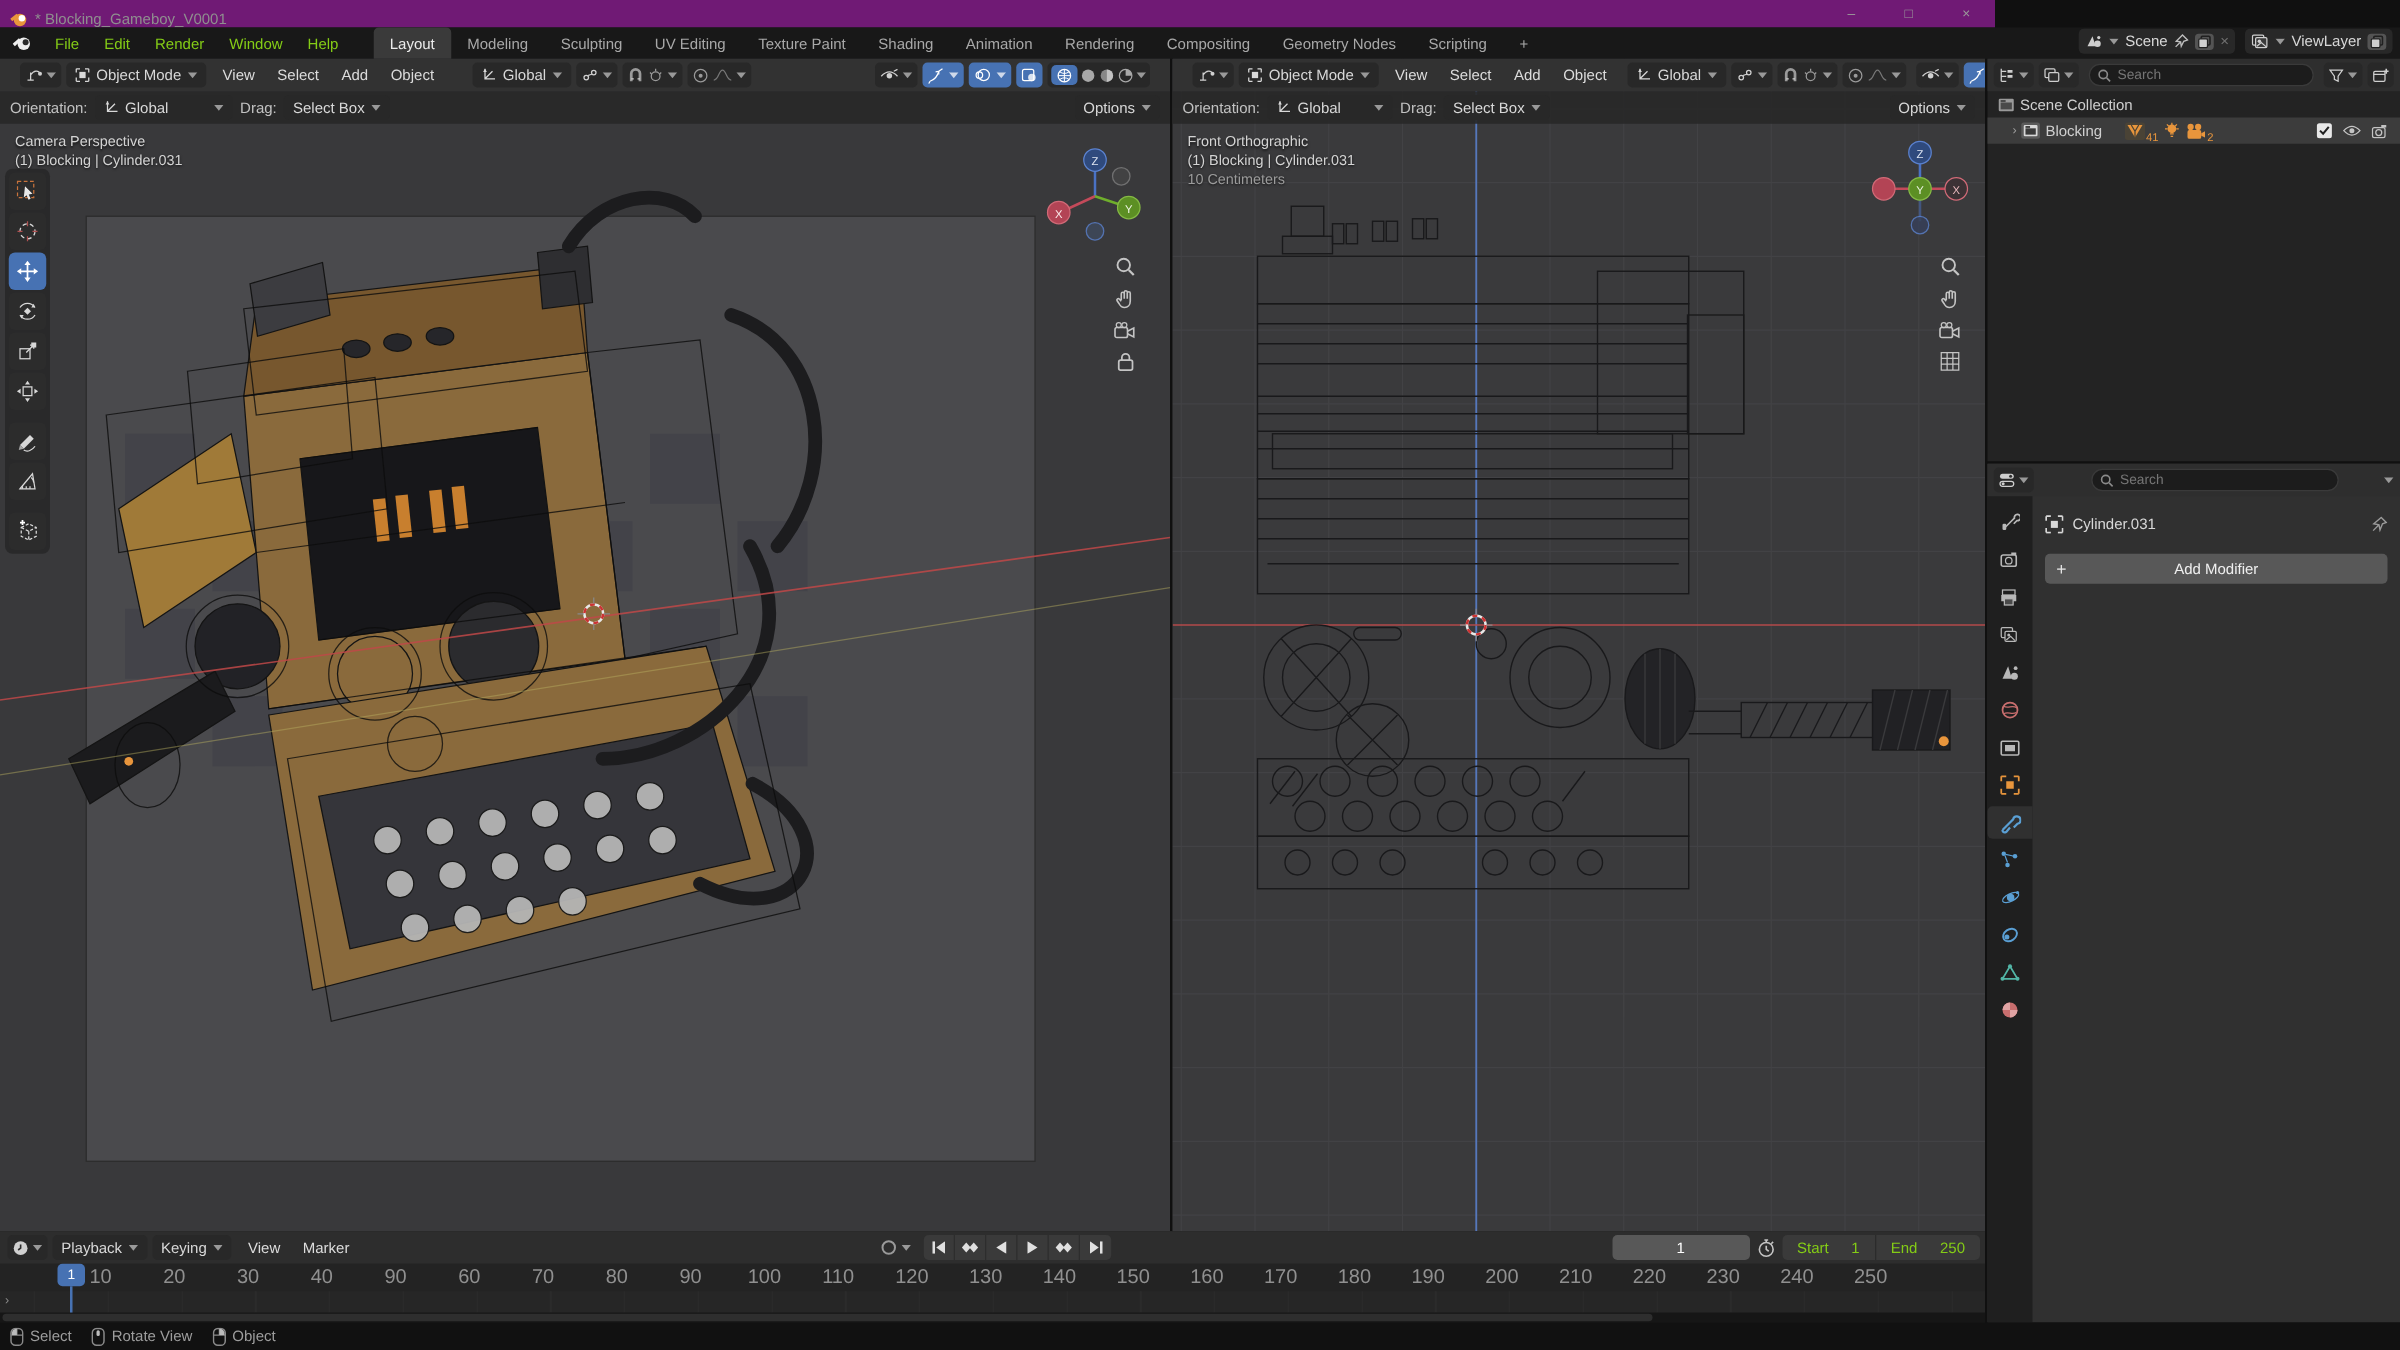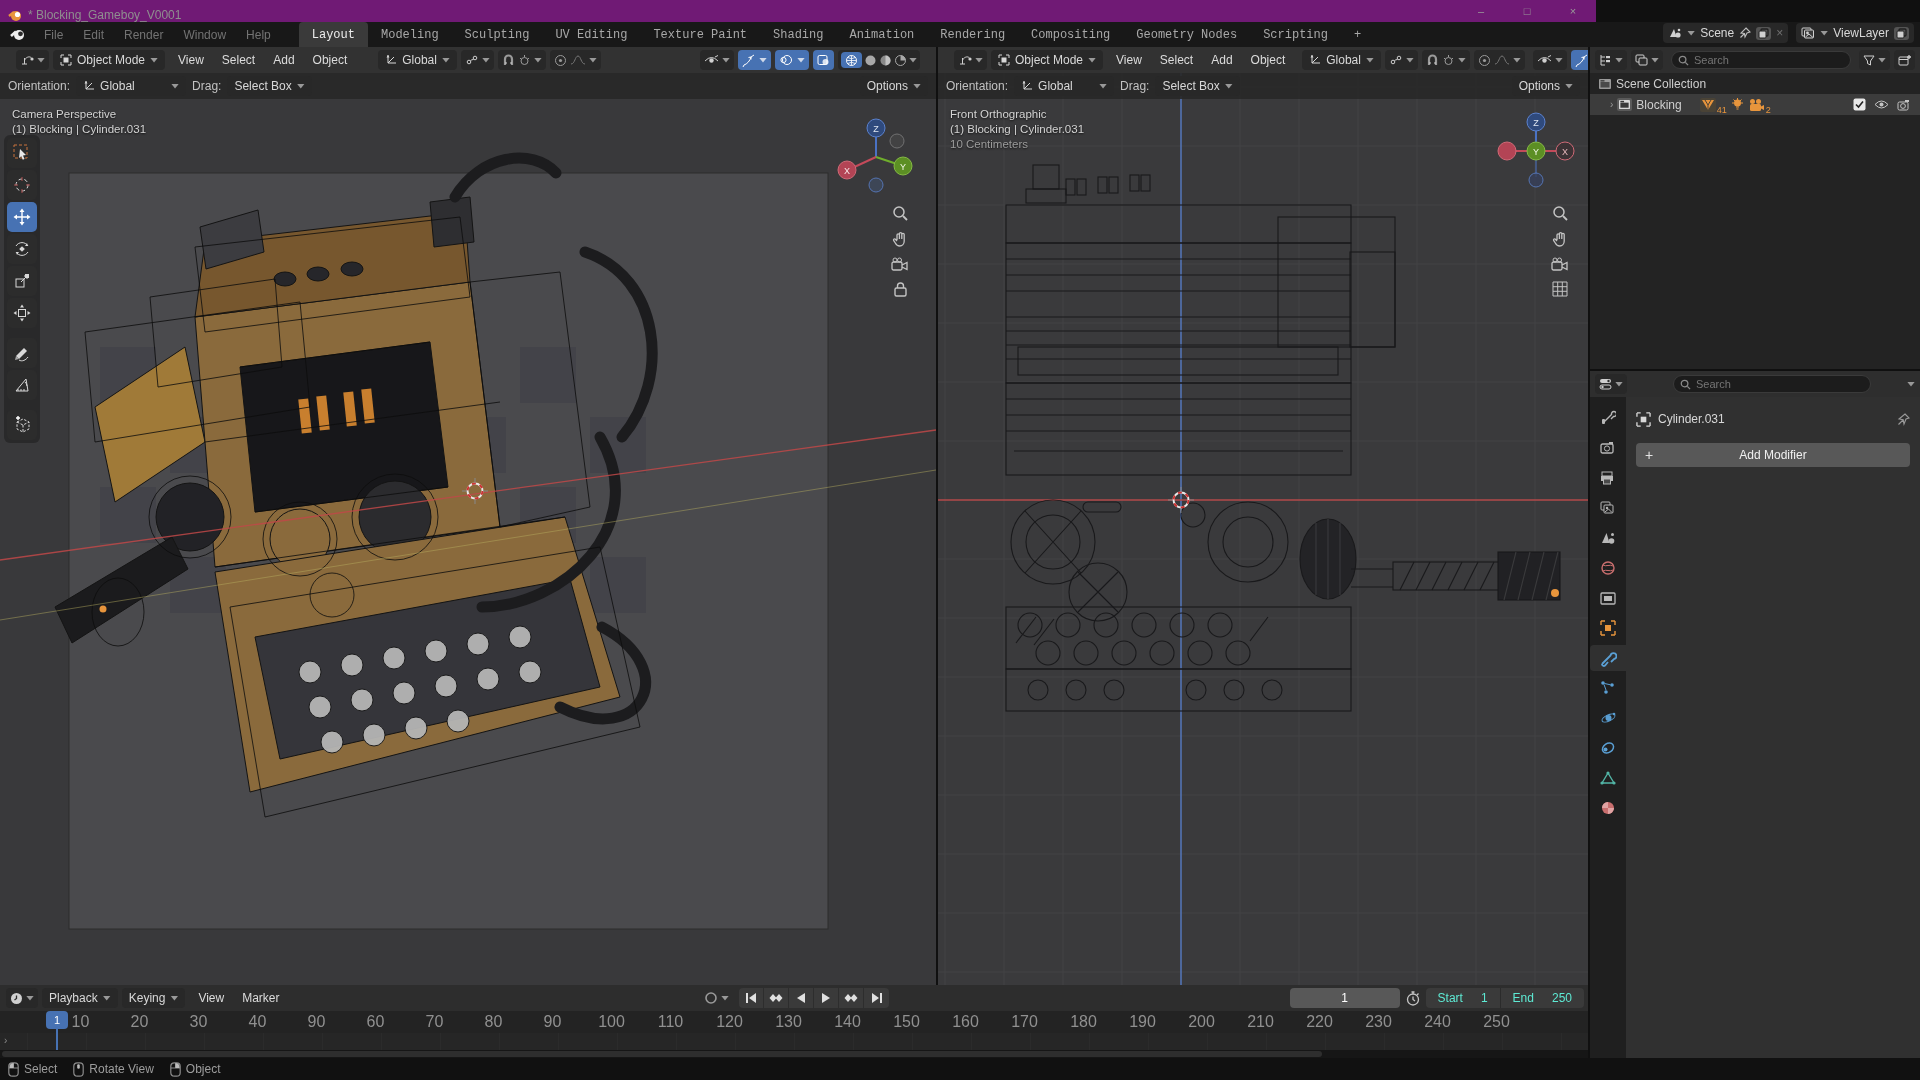--- a/index.html
+++ b/index.html
@@ -8,23 +8,23 @@
 
   
   .titlebar{position:absolute;left:0;top:0;width:1596px;height:22px;background:#701a75;display:flex;align-items:flex-end;padding-left:8px;color:#8f8f8f}
   .titlebar .ttl{margin-left:6px;font-size:12px}
   .wincontrols{position:absolute;right:0;top:0;height:22px;display:flex}
   .winbtn{width:46px;height:22px;display:flex;align-items:center;justify-content:center;color:#9a9a9a;font-size:11px}
 
   
   .topbar{position:absolute;left:0;top:22px;width:1920px;height:25px;background:#181818;display:flex;align-items:center}
   .topmenus{display:flex;align-items:center;margin-left:8px}
-  .topmenus .menu-item{padding:3px 10px;color:#737373;border-radius:4px}
+  .topmenus .menu-item{padding:3px 10px;color:#84cc16;border-radius:4px}
   .ws-tabs{display:flex;align-items:center;margin-left:18px;height:25px}
-  .ws-tab{border:none;background:transparent;color:#a8a8a8;font-size:12px;padding:0 13px;height:25px;font-family:Liberation Mono, monospace}
+  .ws-tab{border:none;background:transparent;color:#a8a8a8;font-size:12px;padding:0 13px;height:25px;font-family:Liberation Sans, sans-serif}
   .ws-tab.active{background:#3a3a3a;color:#ececec;border-radius:4px 4px 0 0}
   .topbar-right{position:absolute;right:6px;top:24px;display:flex;gap:8px;align-items:center}
   .idblock{display:flex;align-items:center;background:#282828;border-radius:4px;height:20px;padding:0 5px;gap:5px}
   .idblock .txt{color:#d8d8d8}
   .idblock .boxed{background:#545454;border-radius:3px;padding:1px 2px;display:flex}
 
   
   .pill{display:flex;align-items:center;gap:5px;background:#282828;border-radius:4px;height:20px;padding:0 7px;color:#d8d8d8;white-space:nowrap}
   .chev{width:8px;height:5px;background:#999;clip-path:polygon(0 0,100% 0,50% 100%);display:inline-block;flex:0 0 auto}
   .hmenu{display:flex;align-items:center}
@@ -74,21 +74,21 @@
   
   .timeline{position:absolute;left:0;top:985px;width:1588px;height:73px;background:#282828}
   .tl-header{height:26px;background:#2d2d2d;display:flex;align-items:center;gap:4px;padding:0 6px;position:relative}
   .tl-center{position:absolute;left:700px;display:flex;align-items:center;gap:6px}
   .playbtns{display:flex;background:#3a3a3a;border-radius:4px;overflow:hidden}
   .pbtn{width:25px;height:20px;display:flex;align-items:center;justify-content:center;border-right:1px solid #2d2d2d}
   .pbtn:last-child{border-right:none}
   .tl-right{position:absolute;right:4px;display:flex;align-items:center;gap:6px}
   .framefield{background:#585858;border-radius:4px;height:20px;width:110px;display:flex;align-items:center;justify-content:center;color:#fff}
   .rangegrp{display:flex;background:#3a3a3a;border-radius:4px;overflow:hidden}
-  .rangefield{height:20px;display:flex;align-items:center;gap:18px;padding:0 12px;color:#5eead4}
+  .rangefield{height:20px;display:flex;align-items:center;gap:18px;padding:0 12px;color:#84cc16}
   .rangefield+.rangefield{border-left:1px solid #2b2b2b}
   .ruler{position:absolute;left:0;top:26px;width:100%;height:22px;background:#232323;display:flex;padding-left:51px;overflow:hidden}
   .tick{width:59px;text-align:center;color:#909090;font-size:16px;line-height:22px;flex:0 0 auto}
   .tl-track{position:absolute;left:0;top:48px;width:100%;height:17px;background:#262626;background-image:repeating-linear-gradient(90deg,#2b2b2b 0 1px,transparent 1px 59px);background-position:27px 0}
   .tl-scroll{position:absolute;left:0;top:65px;width:100%;height:8px;background:#161616}
   .tl-scroll .bar{position:absolute;left:2px;top:1px;width:1320px;height:6px;background:#2e2e2e;border-radius:3px}
   .playhead{position:absolute;left:46px;top:26px;width:22px;height:18px;background:#4772b3;border-radius:4px;color:#fff;display:flex;align-items:center;justify-content:center;font-size:11px;z-index:3}
   .playline{position:absolute;left:56px;top:44px;width:2px;height:21px;background:#4772b3;z-index:2}
   .chanchev{position:absolute;left:4px;top:50px;color:#8a8a8a;font-size:10px}
 

